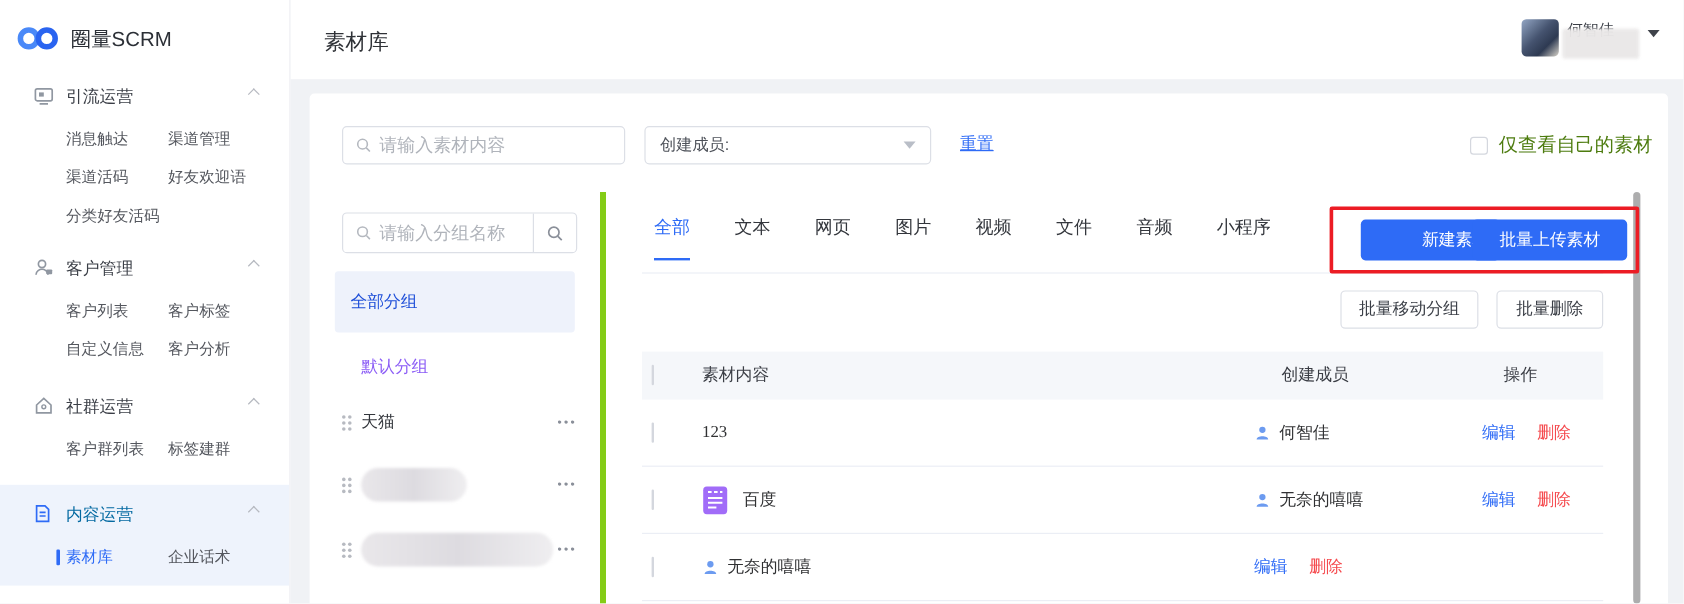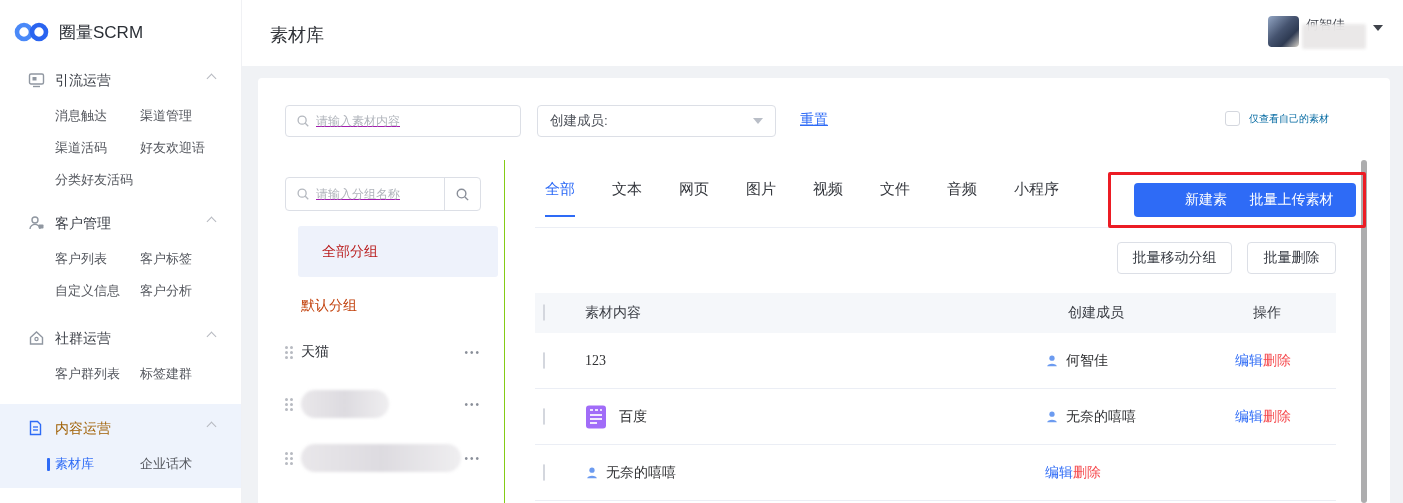--- a/index.html
+++ b/index.html
@@ -32,35 +32,35 @@
   .avatar { width:31px; height:31px; border-radius:4px; background:linear-gradient(135deg,#93a6c4 0%,#45536f 45%,#2e3a52 70%,#d9d4ca 100%); }
   .uname-wrap { position:relative; width:60px; height:32px; }
   .uname { font-size:13px; color:#3a3e46; white-space:nowrap; }
   .blur-cover { position:absolute; left:-4px; top:8px; width:64px; height:25px; background:#eae8e8; filter:blur(1.5px); border-radius:2px; opacity:.96; }
   .caret-dn { width:0; height:0; border-left:5px solid transparent; border-right:5px solid transparent; border-top:6px solid #3f434a; margin-top:9px; }
   
   .card { position:absolute; left:258px; top:78px; width:1132px; height:425px; background:#fff; border-radius:4px 4px 0 0; z-index:1; }
   
   .inp { border:1px solid #dcdfe6; border-radius:4px; background:#fff; display:flex; align-items:center; }
   .f-search { position:absolute; left:27px; top:27px; width:236px; height:32px; padding:0 10px; gap:6px; }
-  .f-search input, .g-search input { border:none; outline:none; flex:1; font-size:12px; color:#a21caf; font-family:inherit; min-width:0;text-decoration:underline; }
+  .f-search input, .g-search input { border:none; outline:none; flex:1; font-size:15px; color:#14532d; font-family:inherit; min-width:0; }
   .f-search input::placeholder, .g-search input::placeholder { color:#b0b4bb; }
   .f-select { position:absolute; left:279px; top:27px; width:239px; height:32px; padding:0 12px; justify-content:space-between; cursor:pointer; }
   .f-select .sel-label { color:#4d5159; font-size:13.5px; }
   .sel-caret { width:0; height:0; border-left:5px solid transparent; border-right:5px solid transparent; border-top:6px solid #b9bec7; }
   .reset-link { position:absolute; left:542px; top:33px; color:#2e6bf6; font-size:14px; text-decoration:underline; cursor:pointer; }
   .only-mine { position:absolute; left:967px; top:33px; display:flex; align-items:center; gap:9px; }
   .cbx { width:15px; height:15px; border:1px solid #d4d7de; border-radius:3px; background:#fff; cursor:pointer; flex:none; }
-  .only-mine span { color:#0369a1; font-size:10px; }
-  
-  .group-panel { position:absolute; left:0; top:82px; width:247px; bottom:0; border-right:1px solid #84cc16; }
+  .only-mine span { color:#4d7c0f; font-size:16px; }
+  
+  .group-panel { position:absolute; left:0; top:82px; width:247px; bottom:0; border-right:5px solid #84cc16; }
   .g-search { position:absolute; left:27px; top:17px; width:196px; height:34px; padding:0 0 0 10px; gap:6px; border:1px solid #dcdfe6; border-radius:4px; display:flex; align-items:center; }
   .g-search-btn { width:36px; height:32px; border-left:1px solid #dcdfe6; display:flex; align-items:center; justify-content:center; cursor:pointer; flex:none; }
-  .g-all { position:absolute; left:40px; top:66px; width:200px; height:51px; background:#eef2fb; border-radius:3px; display:flex; align-items:center; padding-left:24px; cursor:pointer; color:#b91c1c; }
-  .g-default { position:absolute; left:23px; top:128px; width:200px; height:36px; display:flex; align-items:center; padding-left:20px; cursor:pointer; color:#c2410c; }
+  .g-all { position:absolute; left:21px; top:66px; width:200px; height:51px; background:#eef2fb; border-radius:3px; display:flex; align-items:center; padding-left:13px; cursor:pointer; color:#1d4ed8; }
+  .g-default { position:absolute; left:23px; top:128px; width:200px; height:36px; display:flex; align-items:center; padding-left:20px; cursor:pointer; color:#8b5cf6; }
   .g-row { position:absolute; left:27px; width:196px; height:28px; display:flex; align-items:center; }
   .g-row .gname { margin-left:8px; flex:1; color:#33363c; cursor:pointer; }
   .more-dots { color:#8a8f99; font-size:10px; letter-spacing:2px; cursor:pointer; }
   .drag-h { display:grid; grid-template-columns:3px 3px; gap:2px; cursor:grab; }
   .drag-h i { width:3px; height:3px; background:#b7bac1; border-radius:50%; }
   .blur-blob { height:28px; border-radius:14px; background:linear-gradient(90deg,#e9e7ea,#dddbe0,#efeef0); filter:blur(1.5px); margin-left:8px; }
   
   .main-panel { position:absolute; left:247px; top:82px; width:885px; bottom:0; }
   .tabs { position:absolute; left:40px; top:20px; display:flex; gap:37px; font-size:15px; }
   .tab { padding-bottom:16px; cursor:pointer; color:#33363c; }
@@ -77,21 +77,21 @@
   
   .table { position:absolute; left:30px; top:133px; width:801px; }
   .t-head, .t-row { display:grid; grid-template-columns:42px 460px 190px 1fr; align-items:center;font-family:Liberation Serif, serif; }
   .t-head { height:40px; background:#f5f7fa; color:#3b3e45; }
   .t-row { height:56px; border-bottom:1px solid #ebeef5; color:#303133; }
   .c-cb { padding-left:8px; }
   .c-content { padding-left:8px; display:flex; align-items:center; gap:12px; }
   .h-creator { padding-left:31px; }
   .h-actions { padding-left:26px; }
   .c-creator { display:flex; align-items:center; gap:7px; padding-left:8px; }
-  .c-actions { padding-left:8px; display:flex; }
+  .c-actions { padding-left:8px; display:flex; gap:18px; }
   .lnk-edit { color:#2e6bf6; cursor:pointer; }
   .lnk-del { color:#f5494d; cursor:pointer; }
   .scroll-thumb { position:absolute; right:23px; top:0; width:6px; height:343px; background:#adadae; border-radius:3px; cursor:grab; }
   .ic { display:inline-flex; }
 </style>
 </head>
 <body>
 
 <div class="sidebar">
   <div class="logo">
@@ -164,21 +164,21 @@
 
   <div class="nav-section sec-active" style="top:404px">
     <div class="nav-head">
       <span class="nav-ic ic">
         <svg width="15" height="16" viewBox="0 0 15 16">
             <path d="M2.5 1.5h7l3 3V14.5h-10z" fill="none" stroke="#2e6bf6" stroke-width="1.4"></path>
             <line x1="5" y1="7" x2="10" y2="7" stroke="#2e6bf6" stroke-width="1.3"></line>
             <line x1="5" y1="10" x2="10" y2="10" stroke="#2e6bf6" stroke-width="1.3"></line>
           </svg>
       </span>
-      <span class="nav-label" style="color:#a16207">内容运营</span>
+      <span class="nav-label" style="color:#0369a1">内容运营</span>
       <span class="chev-up"></span>
     </div>
     <div class="nav-items">
       <span class="item-active">
           <i class="abar"></i>
           <span>素材库</span>
         </span>
       <span>企业话术</span>
     </div>
   </div>

